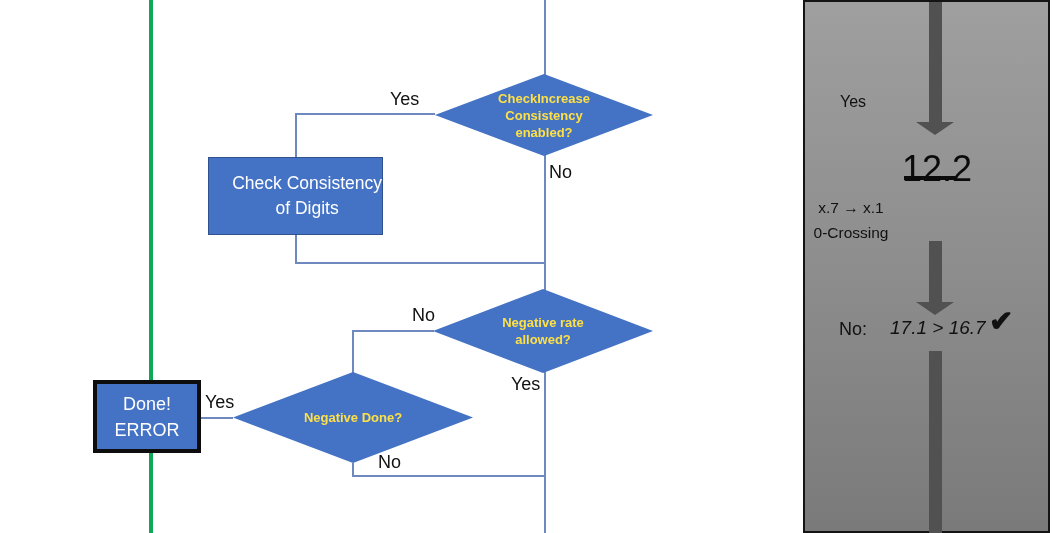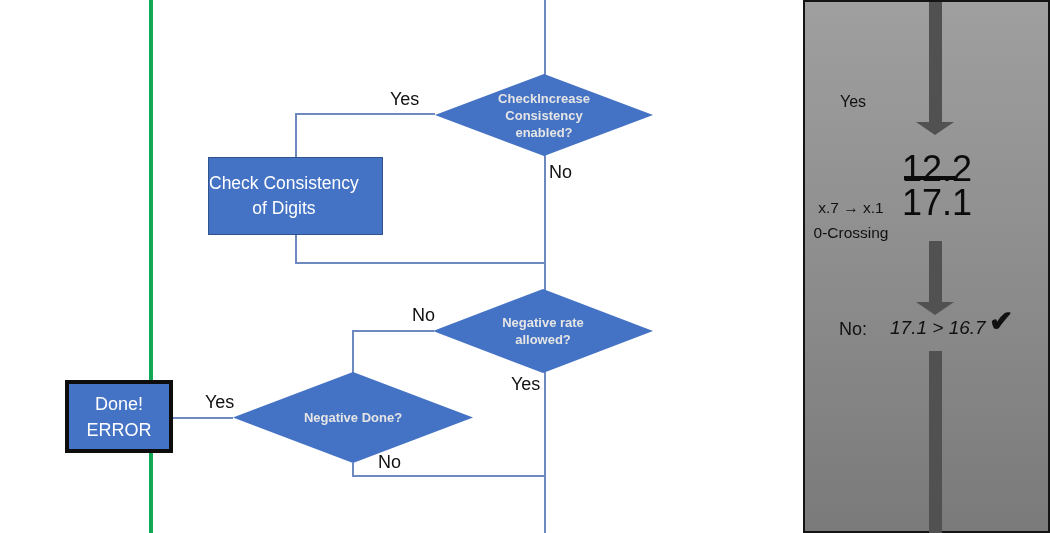--- a/index.html
+++ b/index.html
@@ -15,34 +15,35 @@
   body{font-family:"Liberation Sans",sans-serif;background:#ffffff;}
   #stage{position:relative;width:1052px;height:533px;background:#ffffff;overflow:hidden;}
 
   .line{position:absolute;background:var(--connector-blue);}
   .green-line{position:absolute;background:var(--green-line);z-index:2;}
 
   .diamond{
     position:absolute;background:var(--shape-blue);
     clip-path:polygon(50% 0,100% 50%,50% 100%,0 50%);
     display:flex;align-items:center;justify-content:center;text-align:center;
-    color:#e5e5e5;font-size:13px;line-height:17px;font-weight:600;
+    color:#fde047;font-size:13px;line-height:17px;font-weight:600;
     white-space:pre-line;z-index:3;
   }
   .proc{
     position:absolute;background:var(--shape-blue);border:1px solid var(--shape-border);
-    display:flex;align-items:center;justify-content:flex-start;text-align:center;
+    display:flex;align-items:center;justify-content:flex-end;text-align:center;
     color:#ffffff;font-size:17.5px;line-height:25px;white-space:pre-line;z-index:3;
     box-sizing:border-box;
   }
   .terminal{
     position:absolute;background:var(--shape-blue);border:4px solid #0d0d0d;
     display:flex;align-items:center;justify-content:center;text-align:center;
     color:#ffffff;font-size:18px;line-height:26px;white-space:pre-line;z-index:4;
     box-sizing:border-box;
+    margin-left:28px;
   }
   .lbl{position:absolute;color:var(--text-dark);font-size:18px;z-index:5;}
 
   #panel{
     position:absolute;left:803px;top:0;width:247px;height:533px;
     box-sizing:border-box;border:2px solid var(--panel-border);
     background:linear-gradient(180deg,#9f9f9f 0%,#8f8f8f 45%,#7a7a7a 100%);
     z-index:6;
   }
   .shaft{position:absolute;background:var(--arrow-gray);}
@@ -113,21 +114,20 @@
 
     <div class="ptext" id="panel-yes">Yes</div>
 
     <div class="ptext" id="crossing-note">
       <div>x.7 → x.1</div>
       <div>0-Crossing</div>
     </div>
 
     <div class="ptext" id="big-values">
       <div>12.2</div>
-      <div>17.1</div>
     </div>
     <div id="strike-line"></div>
 
     <div class="shaft" style="left:124px;top:239px;width:13px;height:62px;"></div>
     <div class="head" style="left:111px;top:300px;"></div>
 
     <div class="ptext" id="panel-no">No:</div>
     <div class="ptext" id="comparison">17.1 &gt; 16.7</div>
     <div class="ptext" id="check">✔</div>
 

